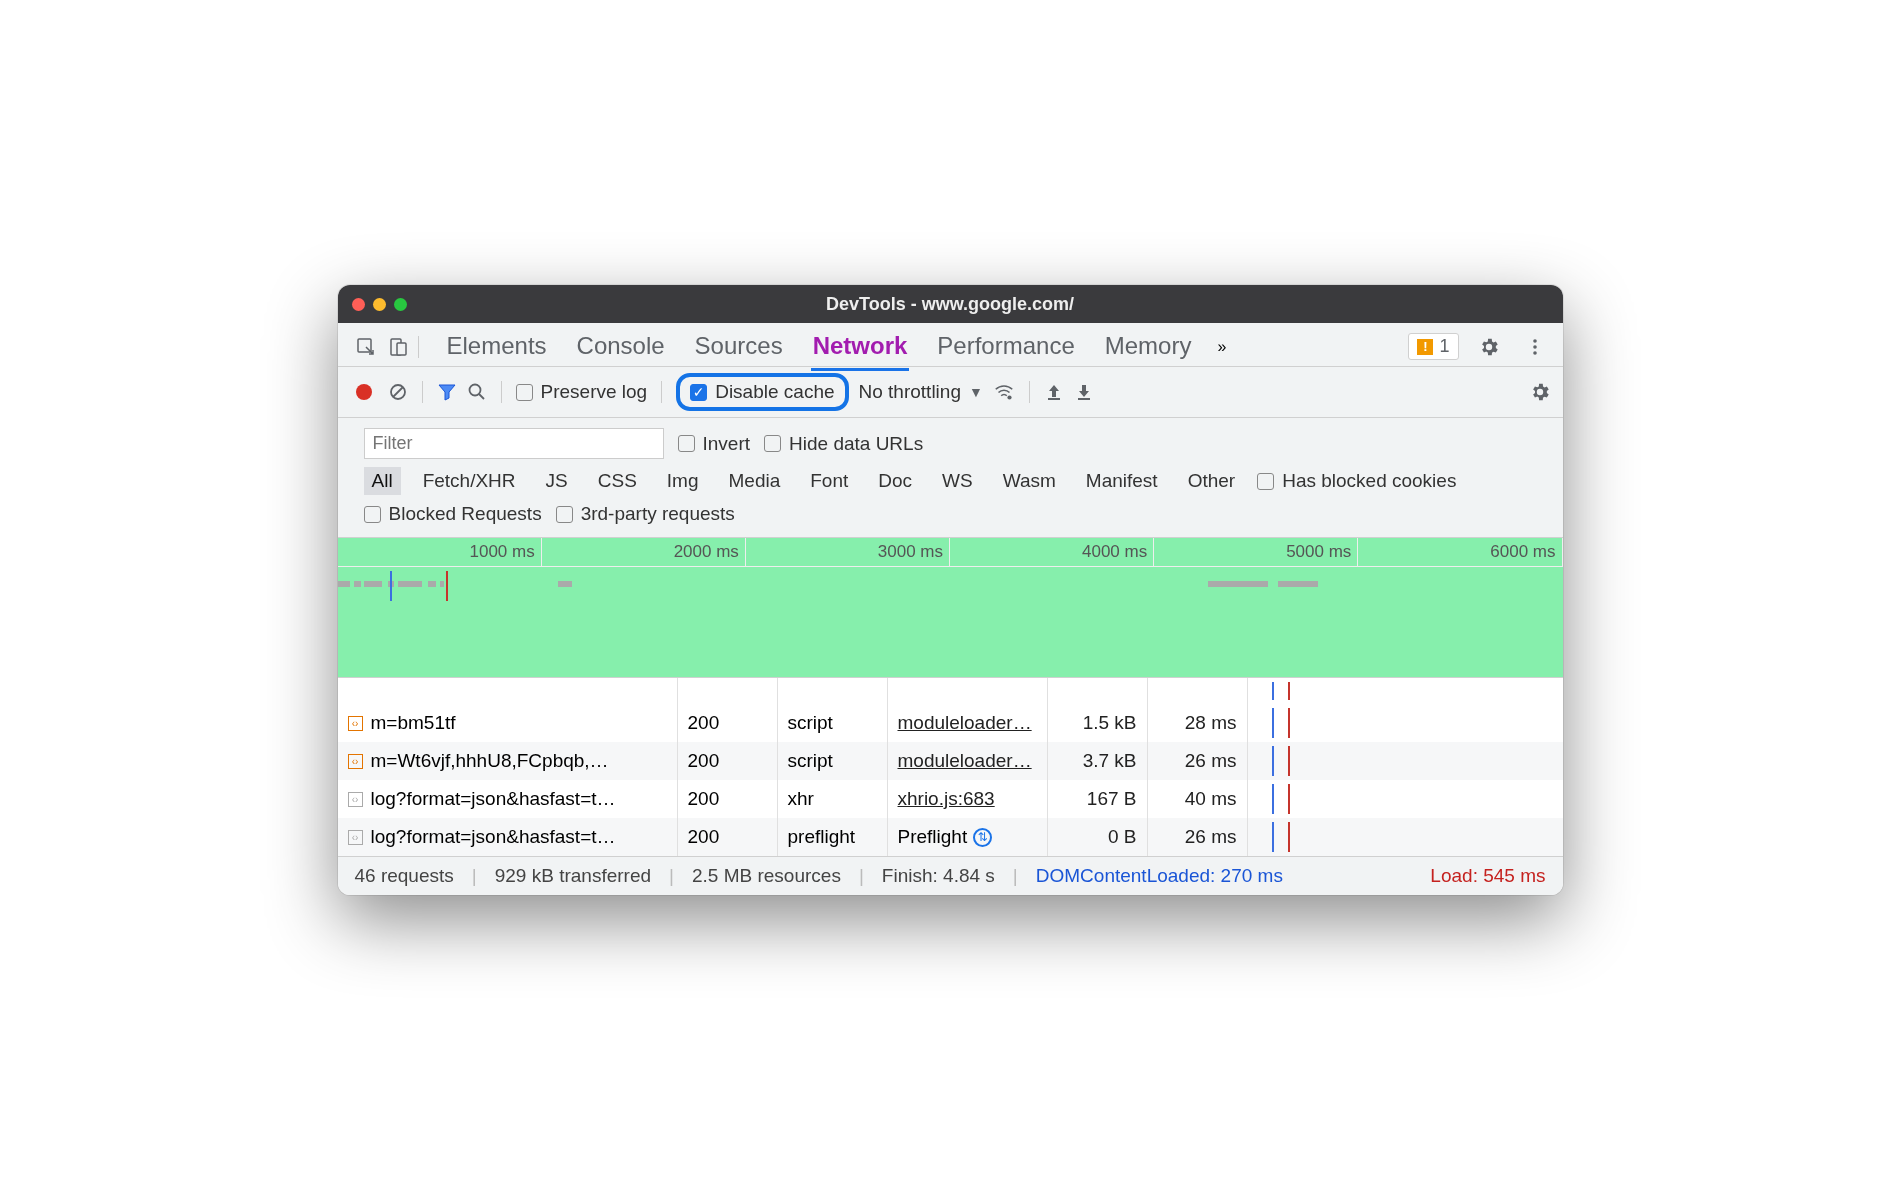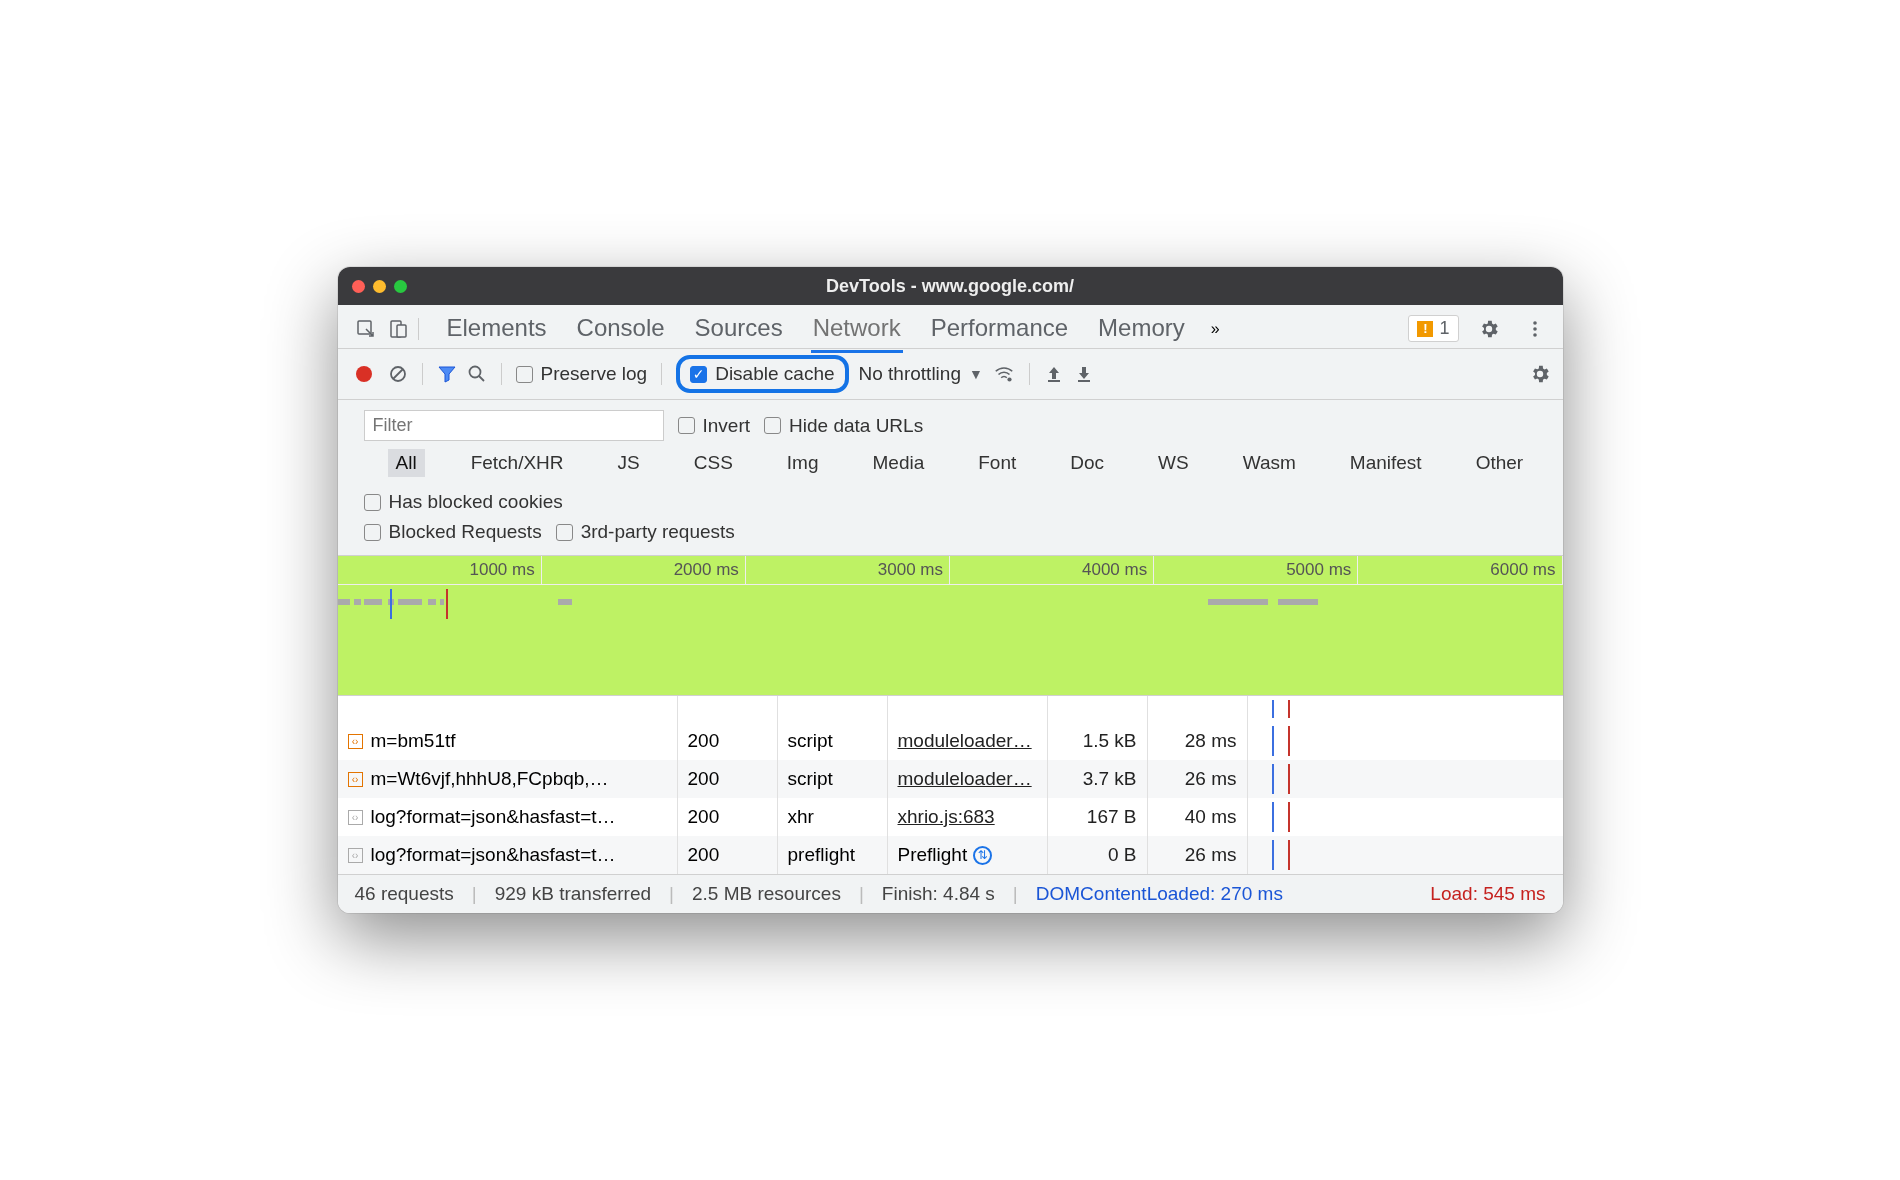--- a/index.html
+++ b/index.html
@@ -49,21 +49,21 @@
   height: 44px;
   background: #f1f3f4;
 }
 .tabbar .iconbtn {
   width: 32px; height: 32px;
   display: flex; align-items: center; justify-content: center;
   color: #5f6368;
 }
 .tabs { display: flex; gap: 26px; margin-left: 22px; font-size: 24px; color: #5f6368; }
 .tab { padding: 8px 2px; cursor: pointer; }
-.tab.active { color: #737373; border-bottom: 3px solid #1a73e8; margin-bottom: -1px; font-weight: 400;}
+.tab.active { color: #a21caf; border-bottom: 3px solid #1a73e8; margin-bottom: -1px; font-weight: 700;}
 .tabbar .spacer { flex: 1; }
 .issues-badge {
   display: flex; align-items: center; gap: 6px;
   border: 1px solid #d0d0d0; border-radius: 3px;
   padding: 2px 8px; background: #fff;
   color: #5f6368; font-size: 18px;
 }
 .issues-badge .sq { width: 16px; height: 16px; background: #f29900; display:flex;align-items:center;justify-content:center;color:#fff;font-weight:bold;font-size:13px;}
 .gear, .kebab { margin-left: 14px; color:#5f6368; }
 
@@ -96,28 +96,28 @@
   background:#f1f3f4;
   border-bottom:1px solid #d0d0d0;
   padding: 6px 10px 8px 10px;
   color:#333;
 }
 .filter-row1, .filter-row2 { display:flex; align-items:center; gap:14px; font-size:19px; flex-wrap:wrap; padding:4px 16px;}
 .filter-input {
   border:1px solid #ccc; background:#fff; padding:4px 8px; font-size:18px;
   width:300px; color:#888;
 }
-.chip { padding:3px 8px; cursor:pointer; border-radius:0;margin-left:24px;}
+.chip { padding:3px 8px; cursor:pointer; border-radius:0;}
 .chip.active { background:#dadce0; color:#111;}
 
 .timeline {
   height:140px;
   border-bottom:1px solid #d0d0d0;
   position:relative;
-  background:#bef264;
+  background:#86efac;
   overflow:hidden;
 }
 .timeline .ticks { display:flex; font-size:17px; color:#555; border-bottom:1px solid #eee;}
 .timeline .tick { flex:1; text-align:right; padding:4px 6px; border-right:1px solid #eee;}
 .timeline .strip { position:relative; height:30px; margin-top:4px;}
 .seg { position:absolute; height:6px; background:#aaa; top:10px;}
 .vline { position:absolute; top:0; bottom:0; width:2px;}
 .vl-blue { background:#3b6fe0;}
 .vl-red { background:#c5342c;}
 

